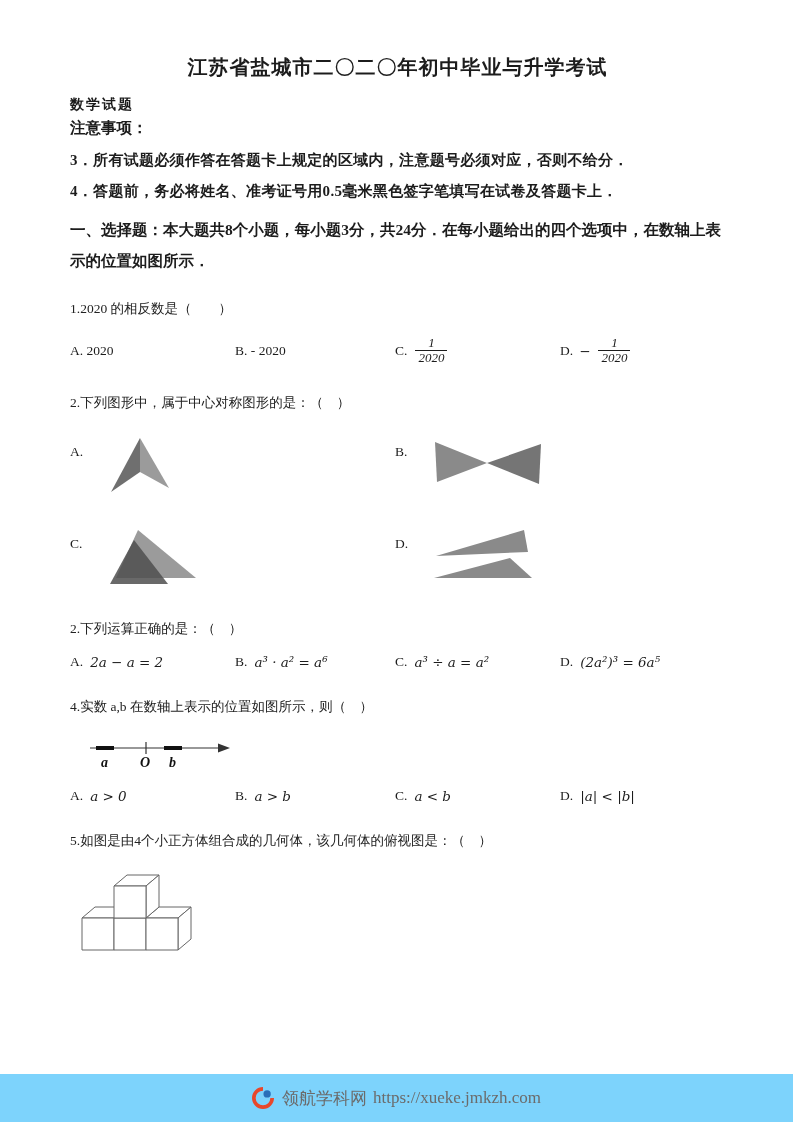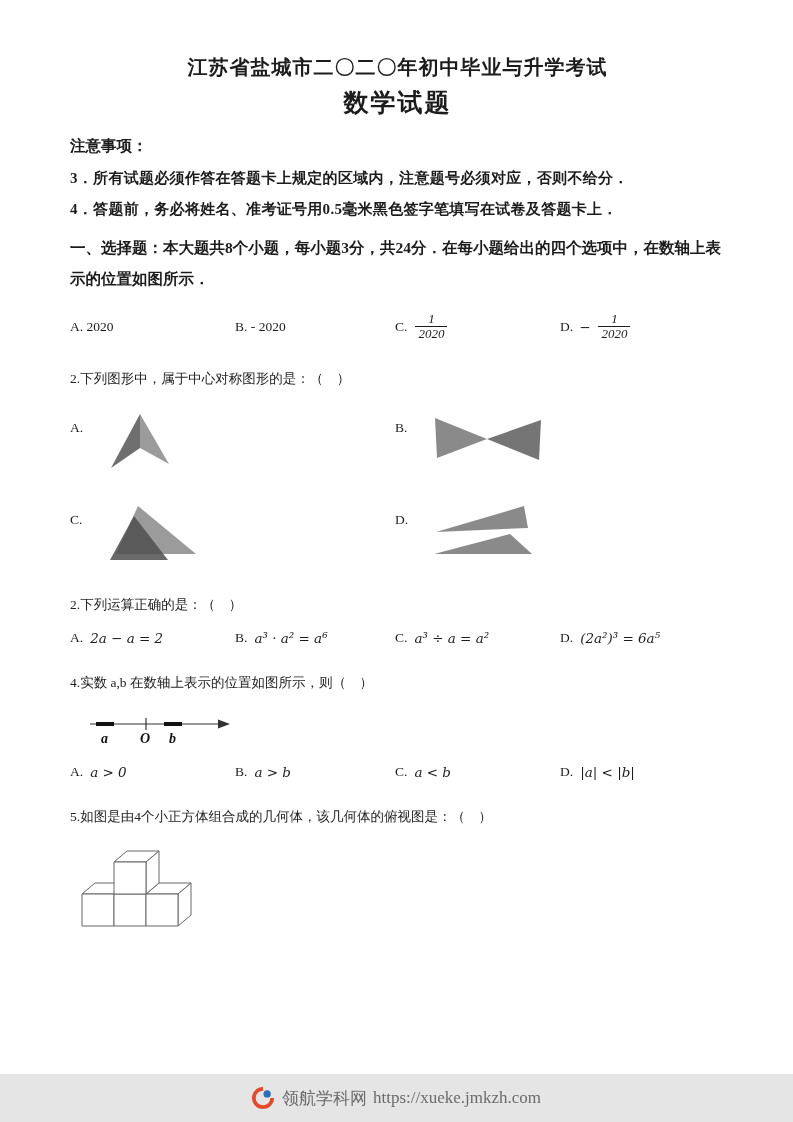--- a/index.html
+++ b/index.html
@@ -6,23 +6,23 @@
   html,body { background:#ffffff; }
   body {
     width:793px; height:1122px;
     position:relative; overflow:hidden;
     font-family:"Liberation Serif","DejaVu Serif",serif;
     color:#1c1c1c;
   }
   .page { padding:54px 68px 0 70px; }
 
   .doc-title { text-align:center; font-weight:bold; font-size:20px; letter-spacing:1px; }
-  .doc-subtitle { text-align:center; font-weight:bold; font-size:25px; margin-top:5px; letter-spacing:2px; }
-
-  .notice-heading { font-weight:bold; font-size:15.5px; margin-top:17px;font-family:Liberation Serif, serif; }
+  .doc-subtitle { text-align:left; font-weight:bold; font-size:14px; margin-top:15px; letter-spacing:2px; }
+
+  .notice-heading { font-weight:bold; font-size:15.5px; margin-top:4px;font-family:Liberation Serif, serif; }
   .notice-item { font-weight:bold; font-size:15px; margin-top:12px; letter-spacing:0.3px; }
 
   .section-heading { font-weight:bold; font-size:15.5px; margin-top:13px; line-height:31px; }
 
   .stem { font-size:13.5px; color:#222; }
   .q1-stem { margin-top:24px; }
   .q2-stem { margin-top:28px; }
   .q3-stem { margin-top:34px; }
   .q4-stem { margin-top:28px; }
   .q5-stem { margin-top:28px; }
@@ -49,41 +49,42 @@
   .shape-cell { display:flex; align-items:flex-start; }
   .shape-cell-left { width:325px; }
   .shape-label { font-size:13.5px; margin-right:26px; margin-top:8px; }
   .shape-row-2 { margin-top:34px; }
 
   .figure-block { margin-top:14px; margin-left:14px; }
   .cube-block { margin-top:16px; margin-left:4px; }
 
   .footer-bar {
     position:absolute; left:0; right:0; bottom:0; height:48px;
-    background:#e5e5e5;
+    background:#7dd3fc;
     display:flex; align-items:center; justify-content:center; gap:8px;
     color:#6b6b6b; font-size:17px;
   }
   .footer-text { display:flex; gap:6px; align-items:center; }
   .footer-link { color:#6b6b6b; text-decoration:none; }
 </style>
 </head>
 <body>
 
 <div class="page">
 
   <div class="doc-title">江苏省盐城市二〇二〇年初中毕业与升学考试</div>
   <div class="doc-subtitle">数学试题</div>
 
   <div class="notice-heading">注意事项：</div>
   <div class="notice-item">3．所有试题必须作答在答题卡上规定的区域内，注意题号必须对应，否则不给分．</div>
   <div class="notice-item">4．答题前，务必将姓名、准考证号用0.5毫米黑色签字笔填写在试卷及答题卡上．</div>
 
   <div class="section-heading">一、选择题：本大题共8个小题，每小题3分，共24分．在每小题给出的四个选项中，在数轴上表示的位置如图所示．</div>
 
+  <div class="stem q1-stem">1.2020 的相反数是（　　）</div>
   <div class="opt-row q1-opts">
     <div class="col col-a">A. 2020</div>
     <div class="col col-b">B.  - 2020</div>
     <div class="col col-c">
       <span>C.</span>
       <span class="frac">
         <span class="num">1</span>
         <span class="den">2020</span>
       </span>
     </div>

